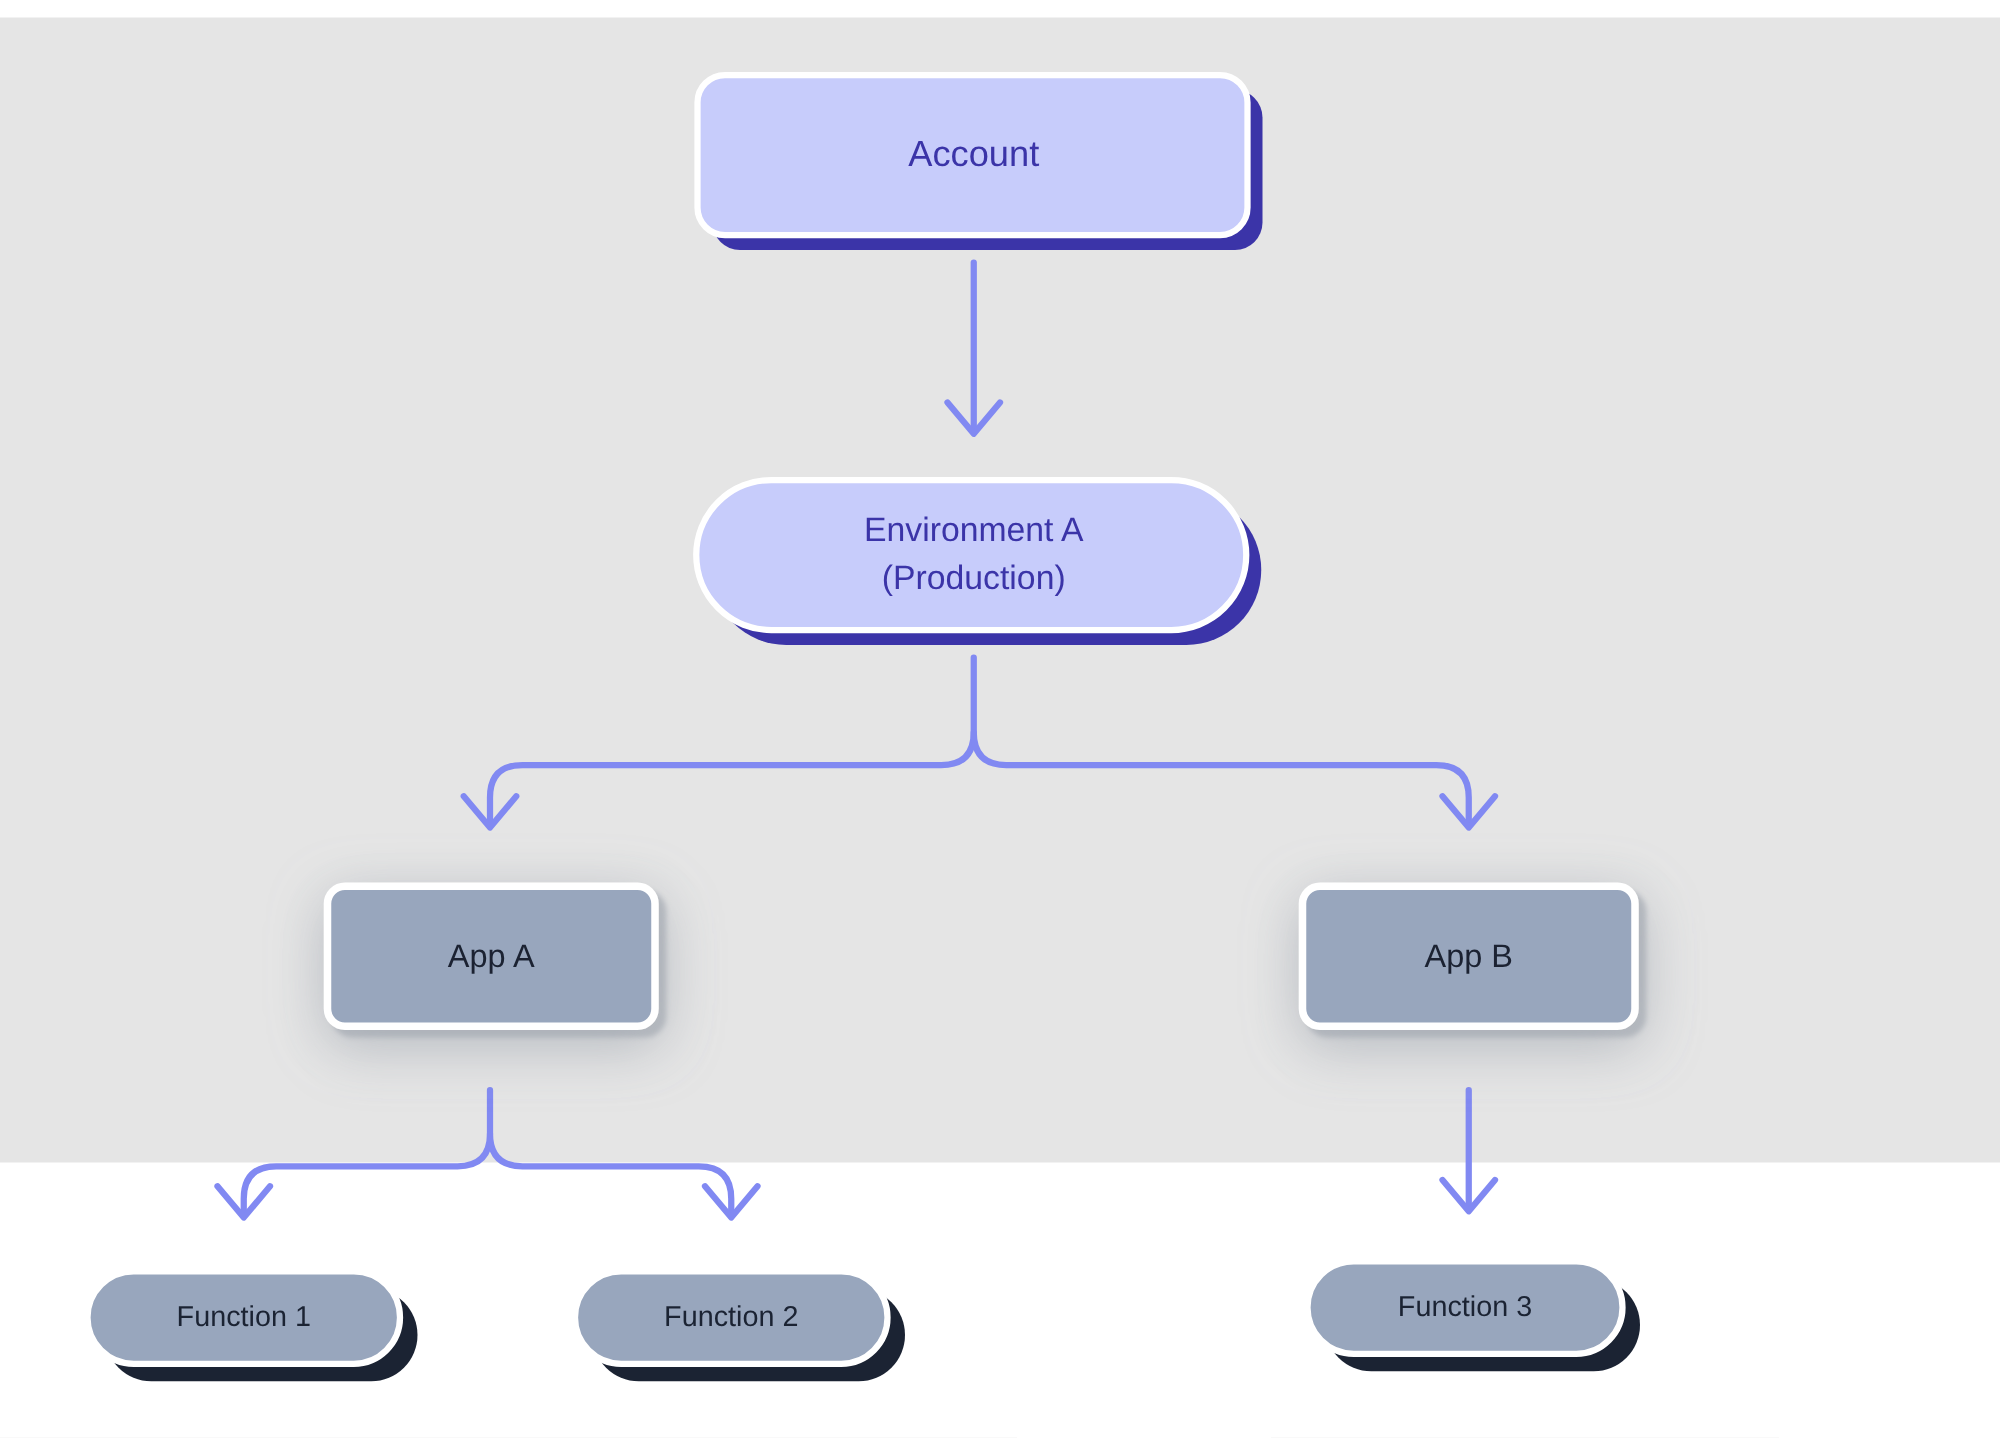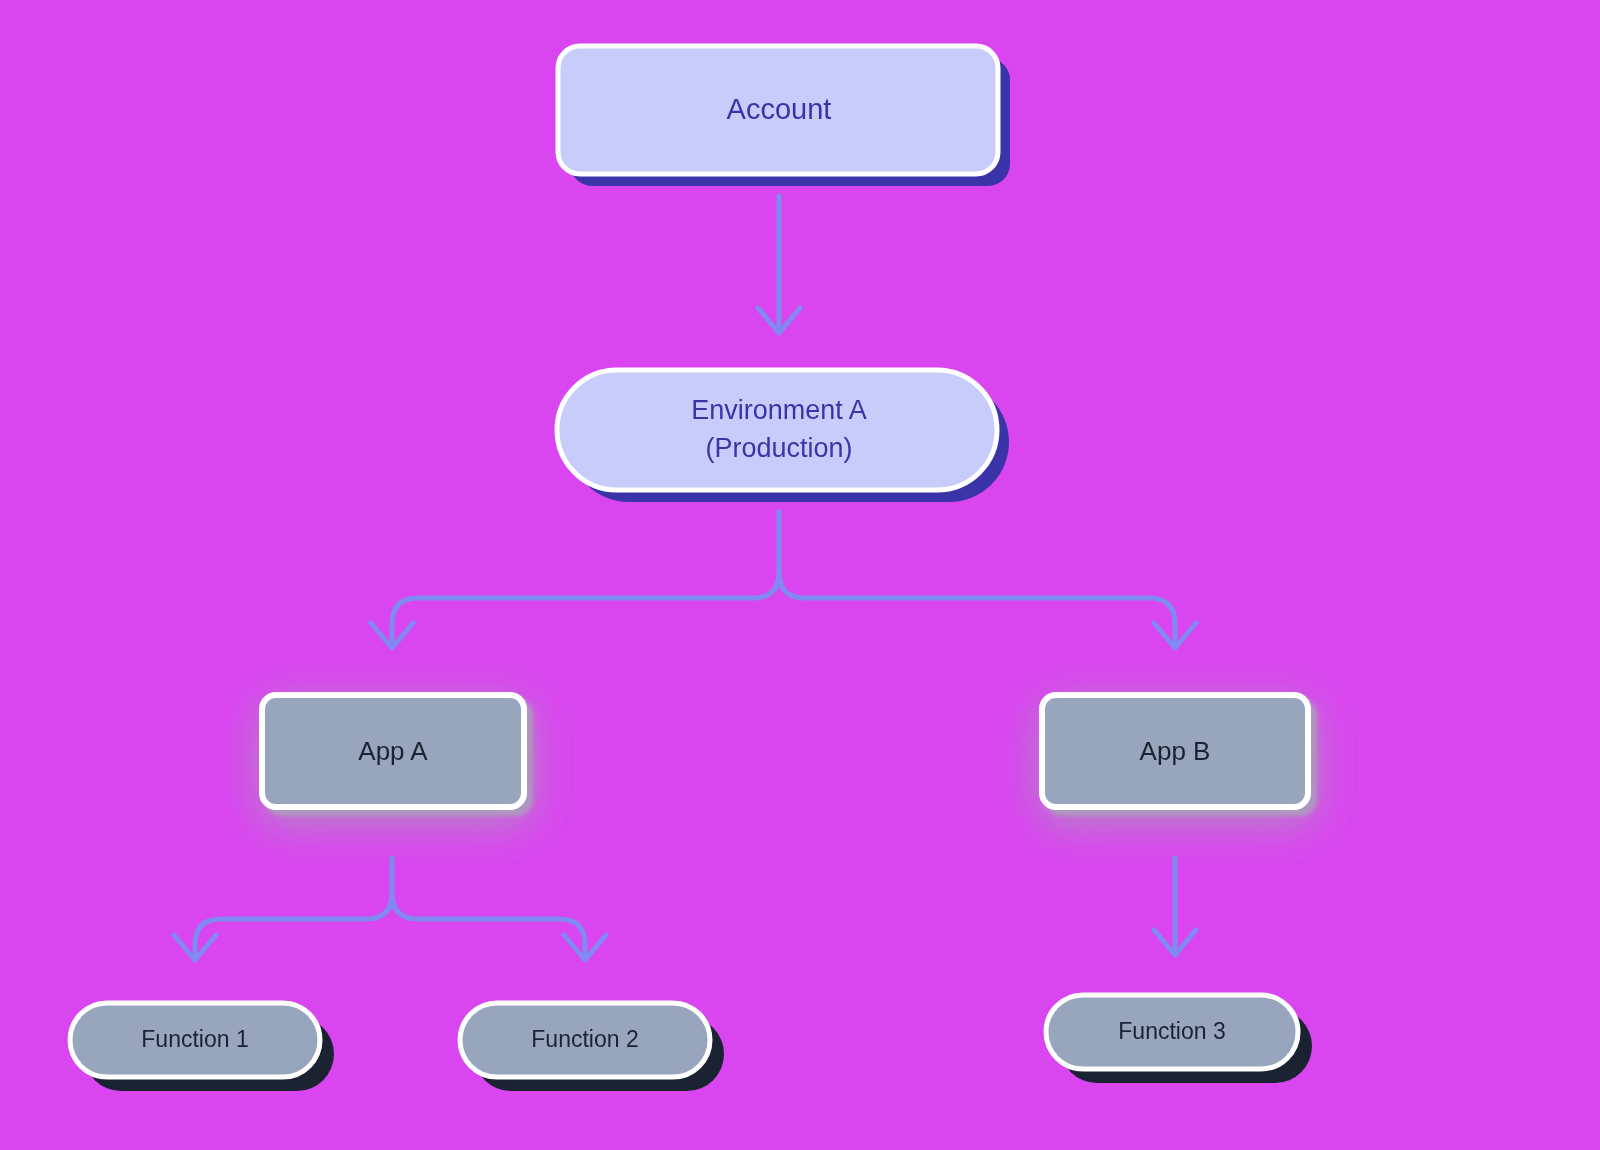--- a/index.html
+++ b/index.html
@@ -10,22 +10,23 @@
   }
   body {
     width: 1600px;
     height: 1150px;
     overflow: hidden;
     font-family: "Liberation Sans", sans-serif;
   }
   #diagram-root {
     position: relative;
     width: 1600px;
-    height: 1150px;
-    background: #d946ef;
+    height: 916px;
+    background: #e5e5e5;
+    margin-top: 14px;
   }
   svg#diagram-canvas {
     position: absolute;
     top: 0;
     left: 0;
     width: 1600px;
     height: 1150px;
     display: block;
   }
   .node-label {

